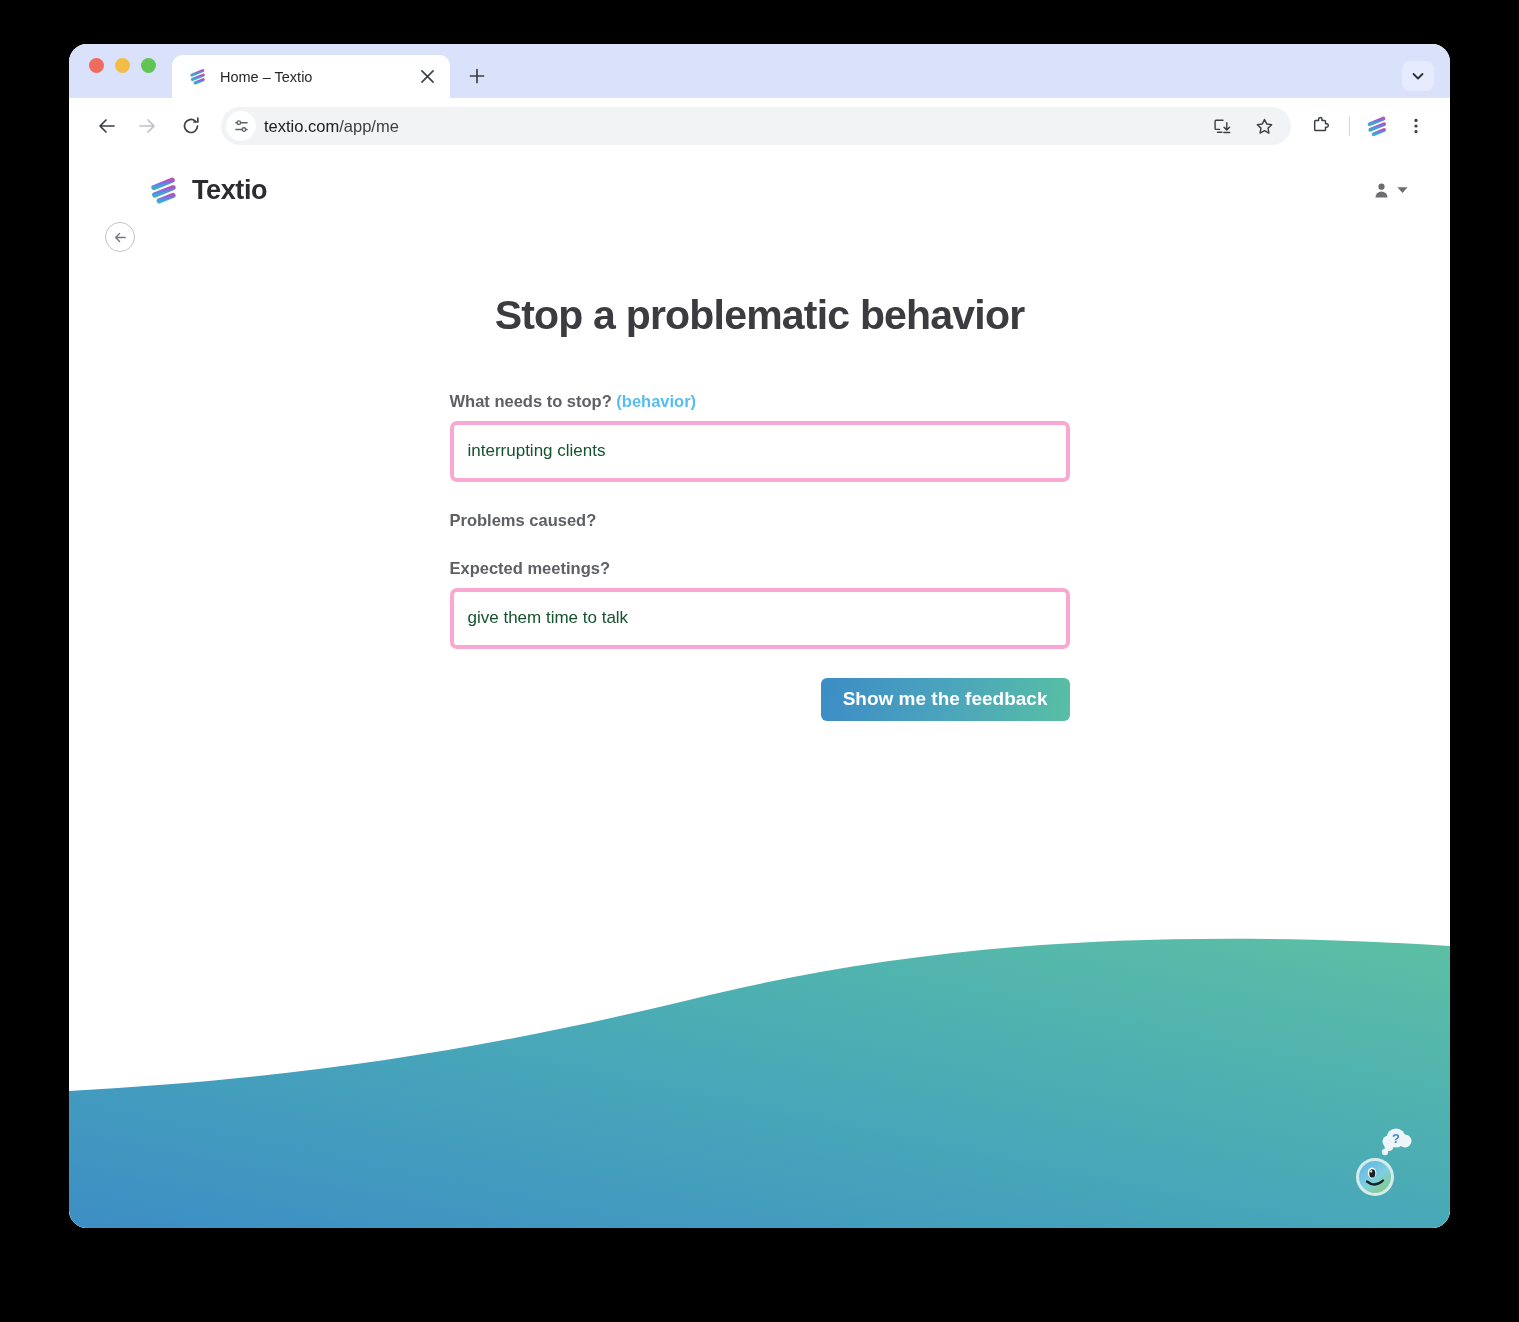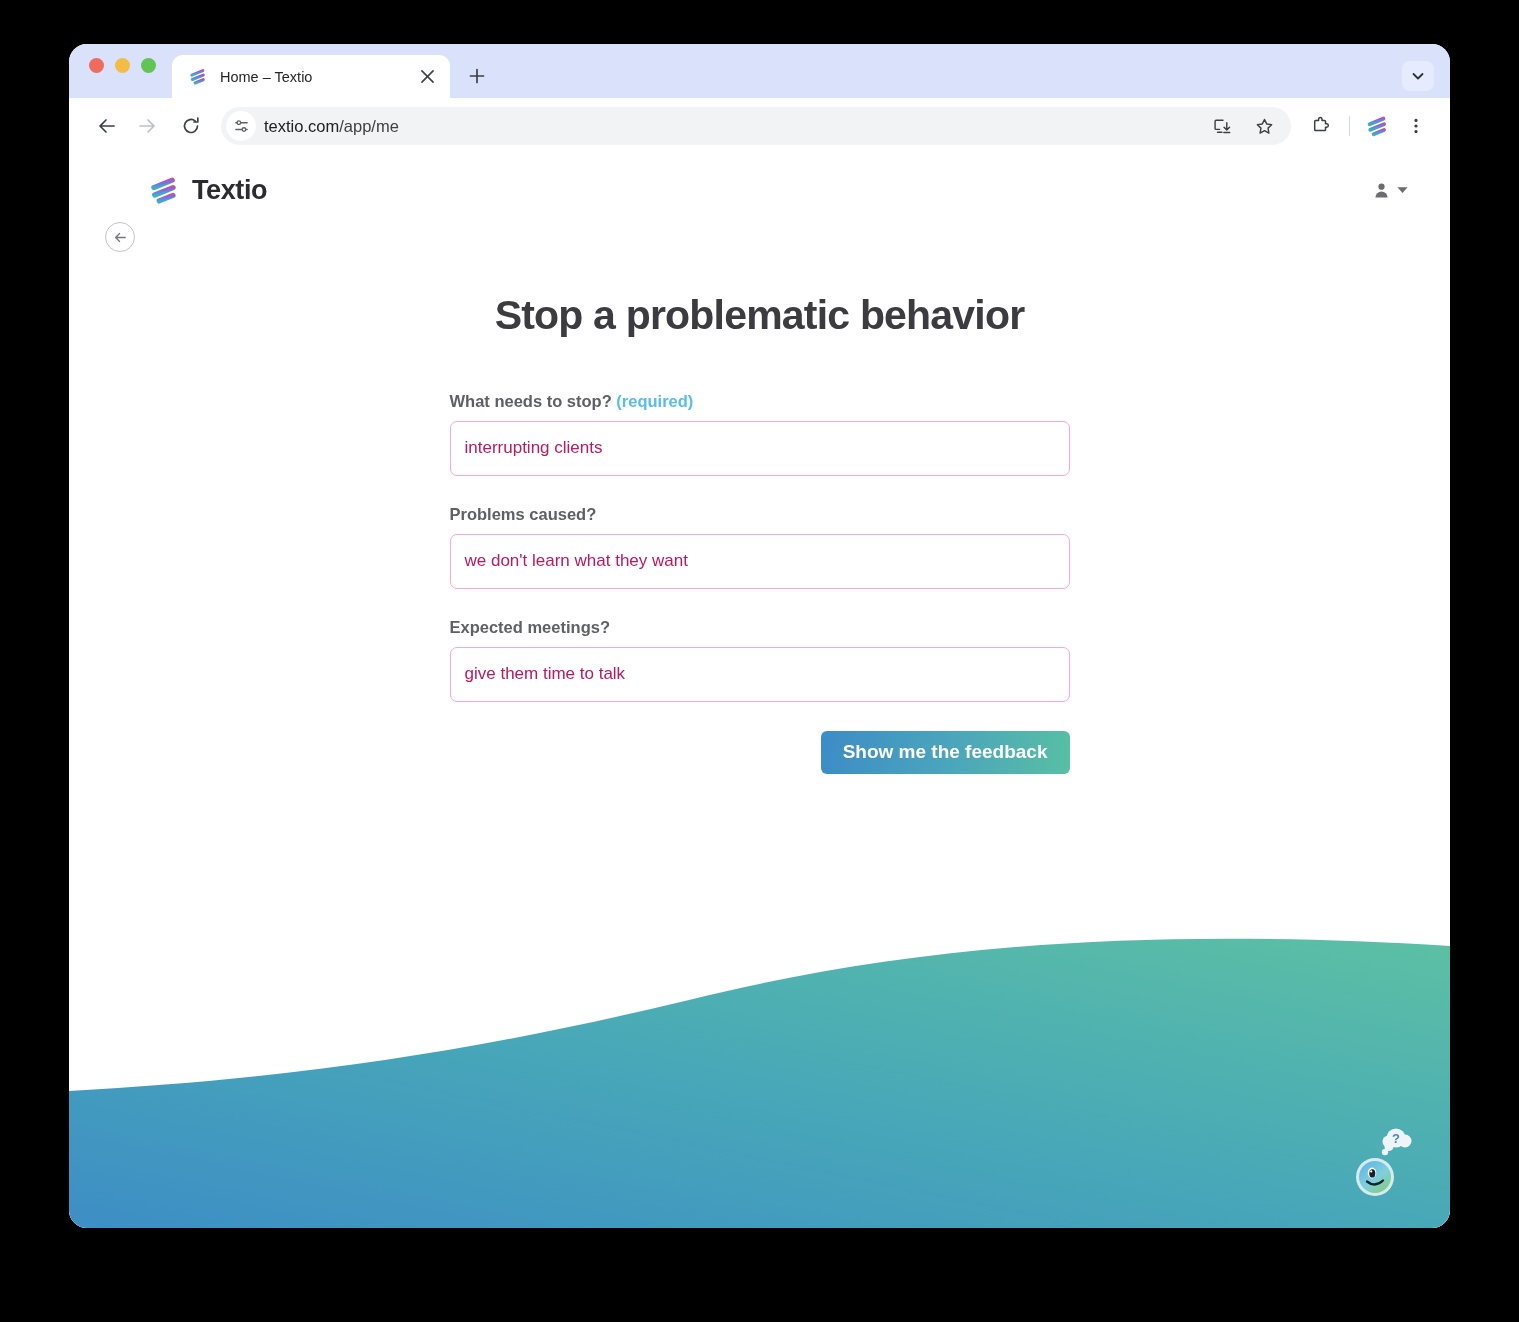--- a/index.html
+++ b/index.html
@@ -212,26 +212,26 @@
   .field-label {
     font-size: 16.5px;
     font-weight: bold;
     color: #5f6065;
     margin-bottom: 10px;
   }
   .required-tag { color: #58bdee; }
   .field-input {
     width: 100%;
     min-height: 53px;
-    border: 1px solid #f9a8d4;
+    border: 4px solid #f9a8d4;
     border-radius: 7px;
     background: #ffffff;
     font-family: "Liberation Sans", sans-serif;
     font-size: 17px;
-    color: #be185d;
+    color: #14532d;
     padding: 15px 14px;
     outline: none;
     display: block;
     resize: none;
     overflow: hidden;
     line-height: 1.35;
   }
   .field-input.tall { min-height: 53px; }
   .submit-row { display: flex; justify-content: flex-end; margin-top: 27px; }
   .submit-btn {
@@ -448,30 +448,29 @@
         </svg>
       </div>
     </div>
 
     <div class="form-wrap">
       <h1 class="page-title">Stop a problematic behavior</h1>
 
       <div class="field">
         <div class="field-label">
           <span>What needs to stop?</span>
-          <span class="required-tag">(required)</span>
+          <span class="required-tag">(behavior)</span>
         </div>
         <textarea class="field-input" rows="1" style="">interrupting clients</textarea>
       </div>
 
       <div class="field">
         <div class="field-label">
           <span>Problems caused?</span>
         </div>
-        <textarea class="field-input tall" rows="1" style="">we don't learn what they want</textarea>
       </div>
 
       <div class="field">
         <div class="field-label">
           <span>Expected meetings?</span>
         </div>
         <textarea class="field-input tall" rows="1" style="">give them time to talk</textarea>
       </div>
 
 

